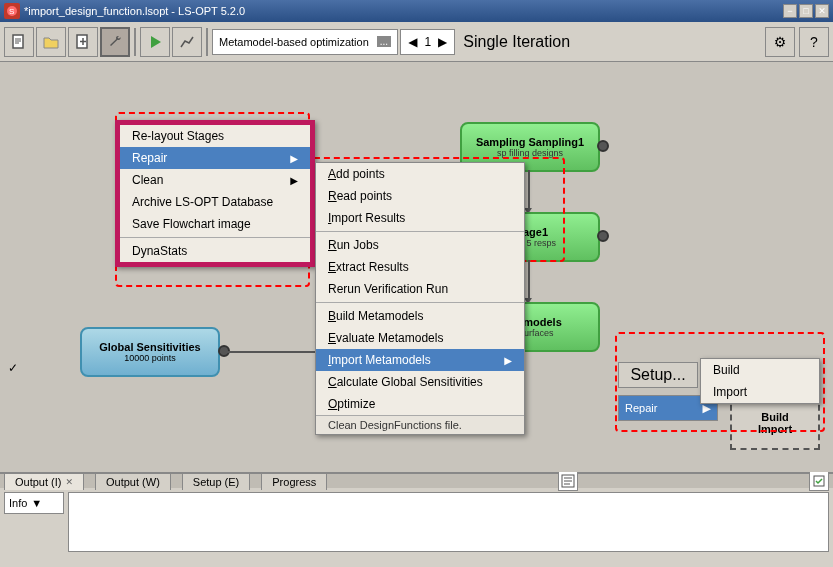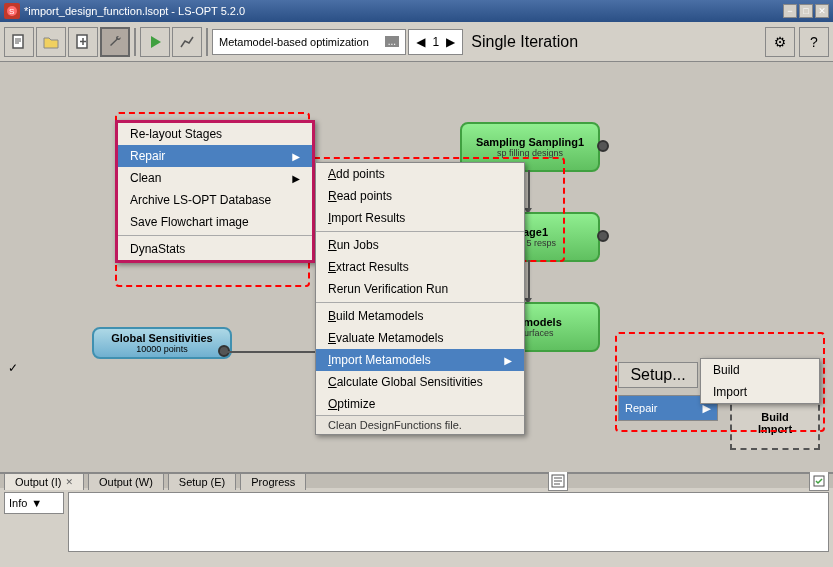--- a/index.html
+++ b/index.html
@@ -42,21 +42,21 @@
       width: 30px; height: 30px;
       background: #d4d0c8;
       border: 1px solid #888;
       display: flex; align-items: center; justify-content: center;
       cursor: pointer;
       font-size: 14px;
     }
     .toolbar-btn.active { background: #b0a8a0; border: 2px solid #666; }
     .toolbar-separator { width: 2px; height: 28px; background: #888; margin: 0 2px; }
     #mode-selector {
-      display: flex; align-items: center; gap: 12px;
+      display: flex; align-items: center; gap: 4px;
       background: white;
       border: 1px solid #888;
       padding: 2px 6px;
       height: 26px;
       font-size: 11px;
     }
     #iteration-box {
       display: flex; align-items: center;
       border: 1px solid #888;
       background: white;
@@ -137,22 +137,22 @@
       top: 240px; left: 460px;
       width: 140px; height: 50px;
       background: linear-gradient(to bottom, #90ee90, #60c060);
       border: 2px solid #40a040;
       border-radius: 8px;
     }
     #node-metamodels .node-subtitle {
       font-size: 9px; font-weight: normal; color: #333;
     }
     #node-global {
-      top: 265px; left: 92px;
-      width: 140px; height: 32px;
+      top: 265px; left: 80px;
+      width: 140px; height: 50px;
       background: linear-gradient(to bottom, #add8e6, #70b0d0);
       border: 2px solid #4090b0;
       border-radius: 8px;
     }
     #node-global .node-subtitle {
       font-size: 9px; font-weight: normal;
     }
     #global-dot {
       position: absolute;
       top: 283px; left: 218px;
@@ -203,21 +203,21 @@
     #dashed-top { top: 95px; left: 300px; width: 265px; height: 105px; }
     #dashed-main { top: 50px; left: 115px; width: 195px; height: 175px; }
     #dashed-bottom { top: 270px; left: 615px; width: 210px; height: 100px; }
 
     
     #menu-main {
       position: absolute;
       top: 58px; left: 115px;
       width: 200px;
       background: #f0ece4;
-      border: 3px solid #be185d;
+      border: 5px solid #be185d;
       box-shadow: 2px 2px 5px rgba(0,0,0,0.4);
       z-index: 100;
     }
     #menu-repair {
       position: absolute;
       top: 100px; left: 315px;
       width: 210px;
       background: #f0ece4;
       border: 1px solid #888;
       box-shadow: 2px 2px 5px rgba(0,0,0,0.4);
@@ -284,21 +284,21 @@
       height: 95px;
       background: #d4d0c8;
       border-top: 2px solid #888;
     }
     #output-tabs {
       display: flex;
       align-items: center;
       background: #c0bcb4;
       height: 14px;
       padding: 0 4px;
-      gap: 4px;
+      gap: 11px;
     }
     .output-tab {
       padding: 2px 10px;
       background: #d4d0c8;
       border: 1px solid #888;
       border-bottom: none;
       cursor: pointer;
       font-size: 11px;
       display: flex; align-items: center; gap: 4px;
     }

